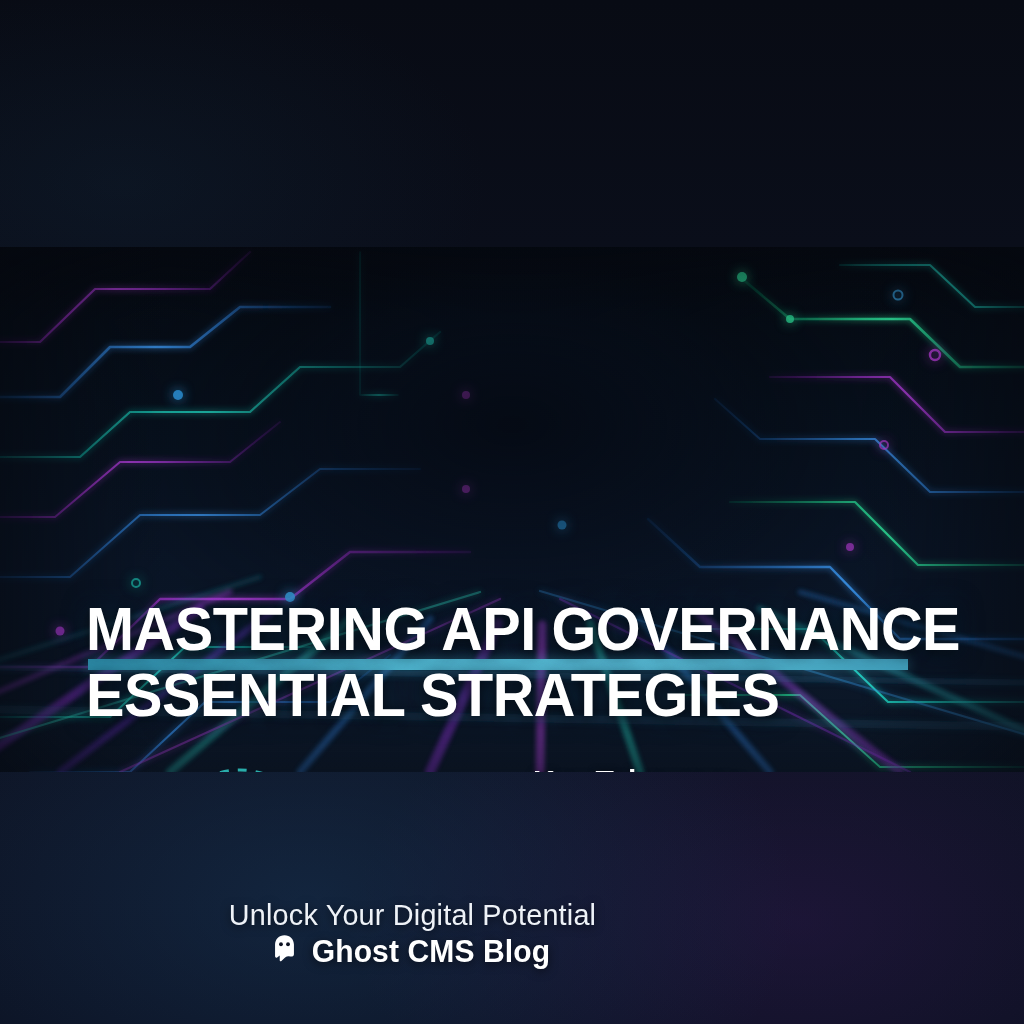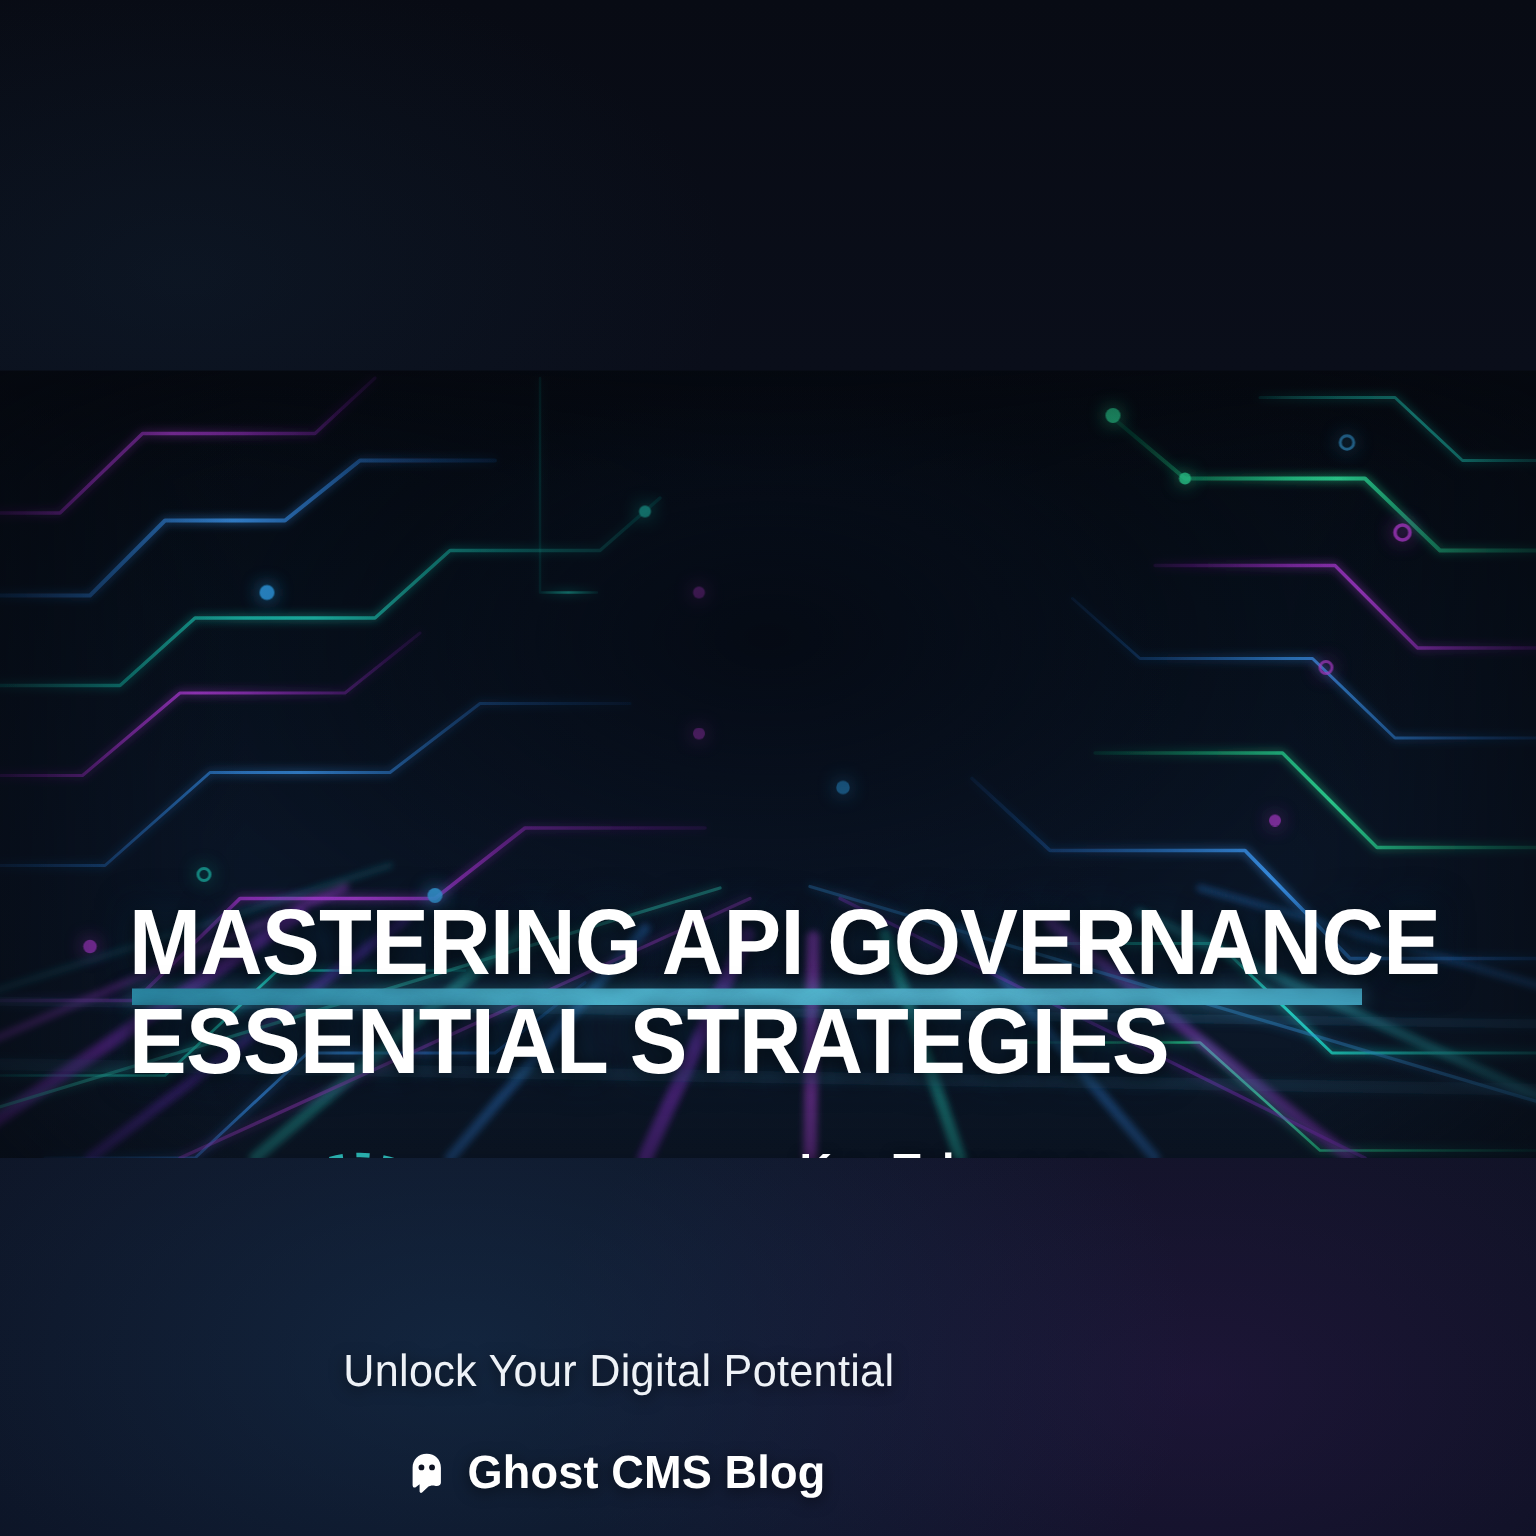--- a/index.html
+++ b/index.html
@@ -119,23 +119,22 @@
   #tagline {
     font-family: "Liberation Sans Narrow", "Liberation Sans", sans-serif;
     font-weight: 400;
     font-size: 30px;
     color: #eef2f7;
     letter-spacing: 0.2px;
     transform: scaleX(0.96);
     text-shadow: 0 2px 10px rgba(0,0,0,0.6);
   }
   #brand-row {
-    margin-top: 32px;
+    margin-top: 2px;
     display: flex;
-    align-items: center;
     justify-content: center;
     gap: 11px;
   }
   #ghost-icon { width: 25px; height: 28px; display: block; }
   #brand-name {
     font-family: "Liberation Sans Narrow", "Liberation Sans", sans-serif;
     font-weight: 700;
     font-size: 31px;
     color: #ffffff;
     letter-spacing: 0.1px;

